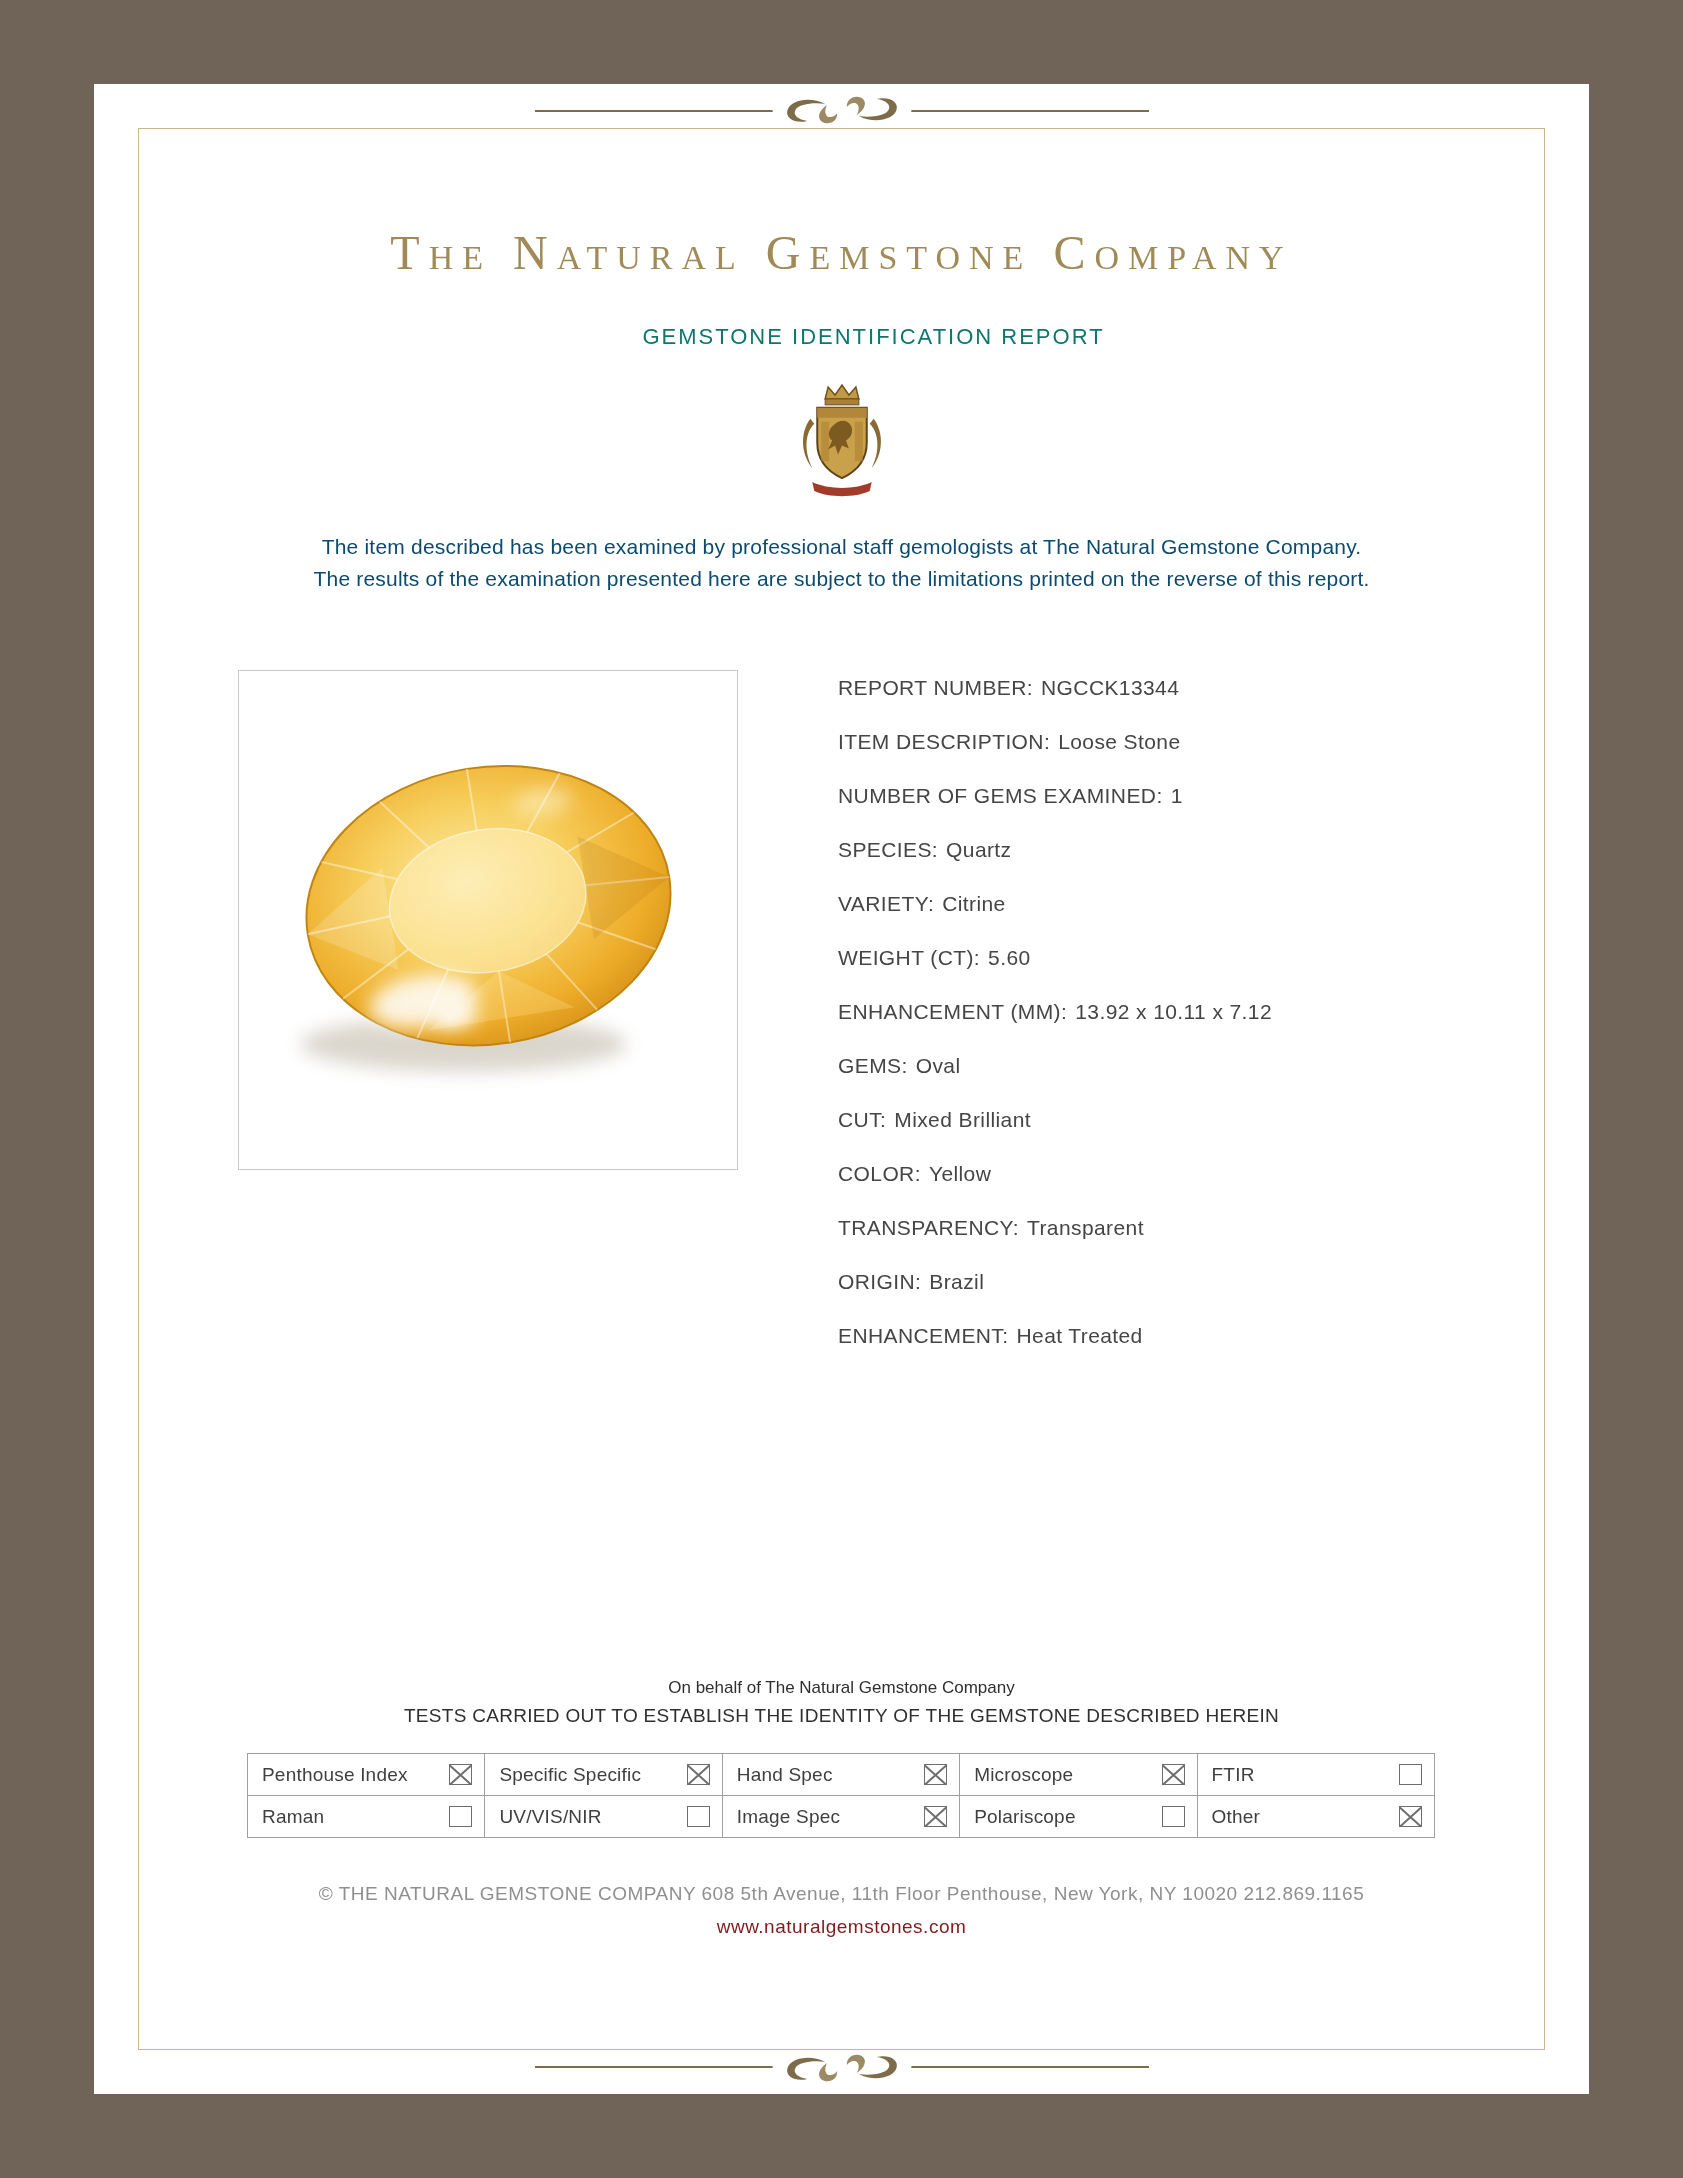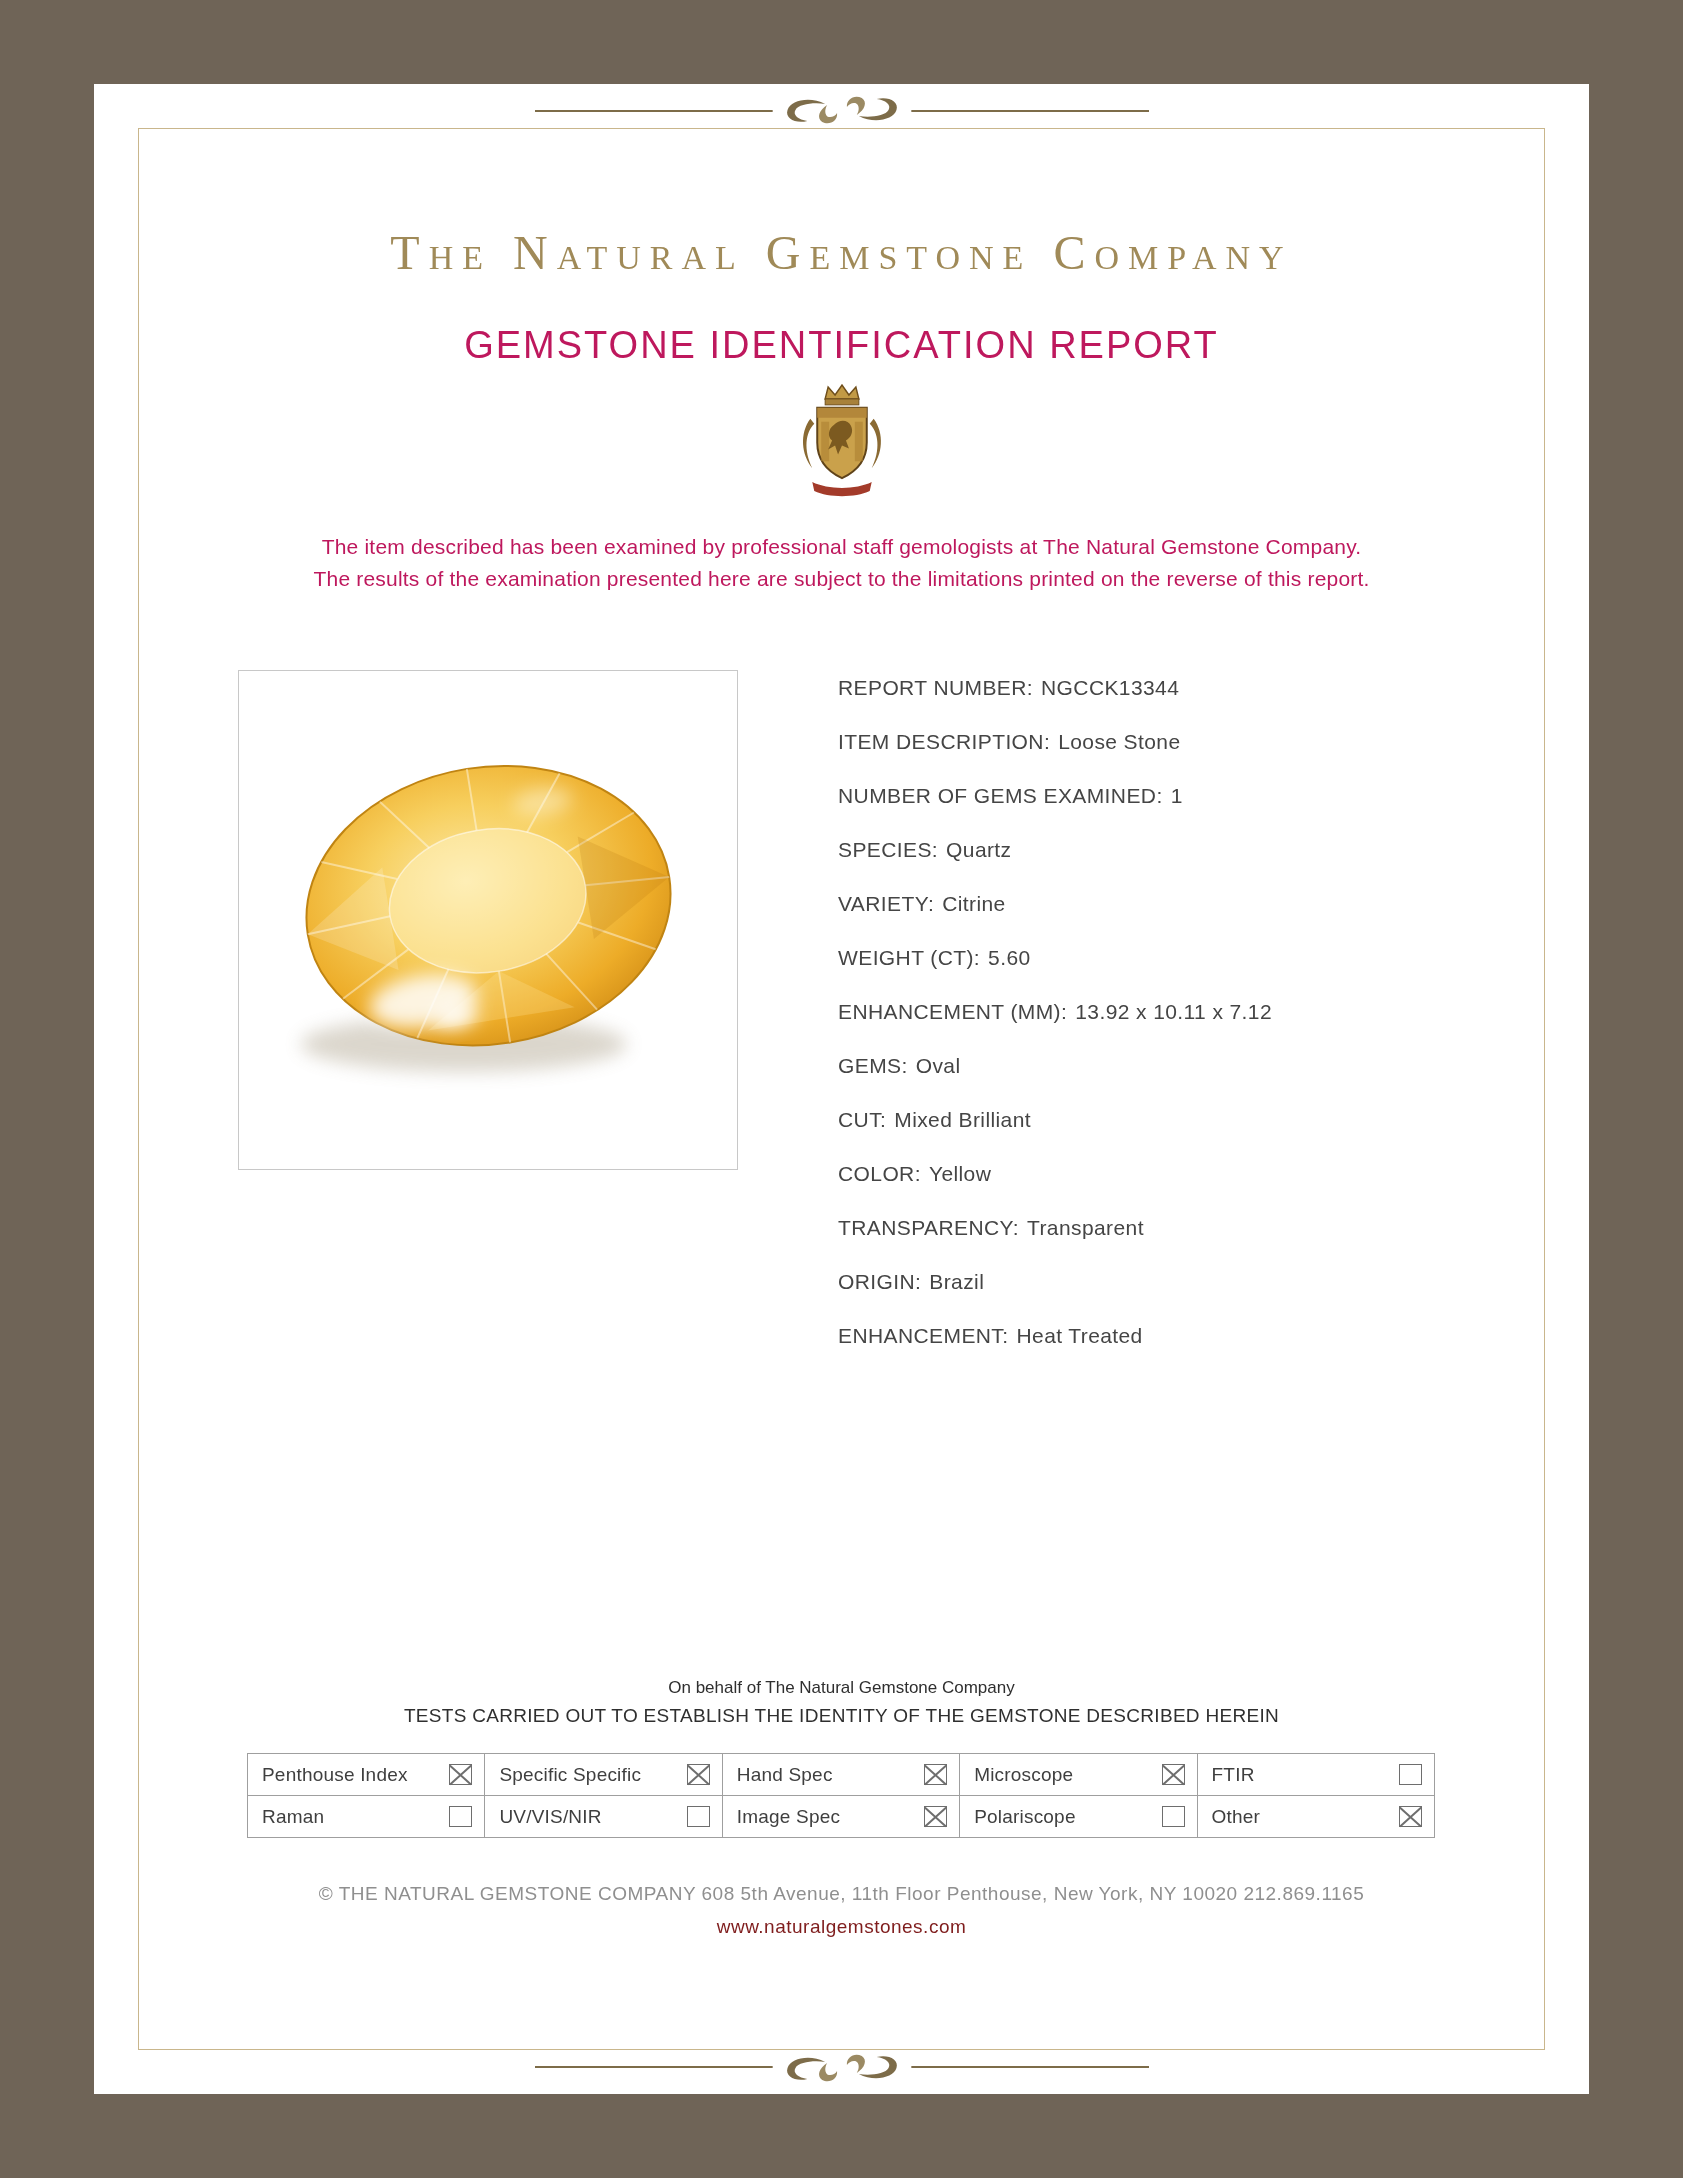--- a/index.html
+++ b/index.html
@@ -24,28 +24,28 @@
   .company-name{
     position:absolute;top:141px;left:0;width:100%;text-align:center;
     font-family:"Liberation Serif",serif;
     font-variant:small-caps;
     font-weight:400;
     font-size:48px;letter-spacing:9px;color:#a08a58;
     white-space:nowrap;
   }
   .report-title{
     position:absolute;top:240px;left:0;width:100%;text-align:center;
-    font-size:38px;letter-spacing:2px;color:#be185d;font-weight:500;
+    font-size:22px;letter-spacing:2px;color:#0f766e;font-weight:500;padding-left:32px;
   }
   .crest{
     position:absolute;top:293px;left:50%;transform:translateX(-50%);
   }
   .intro{
     position:absolute;top:447px;left:0;width:100%;text-align:center;
-    font-size:21px;line-height:32px;color:#be185d;letter-spacing:0.2px;
+    font-size:21px;line-height:32px;color:#0c4a6e;letter-spacing:0.2px;
   }
   .gem-box{
     position:absolute;left:144px;top:586px;width:498px;height:498px;
     border:1px solid #c8c8c8;background:#fff;
     display:flex;align-items:center;justify-content:center;
   }
   .fields{
     position:absolute;left:744px;top:592px;
   }
   .field{

